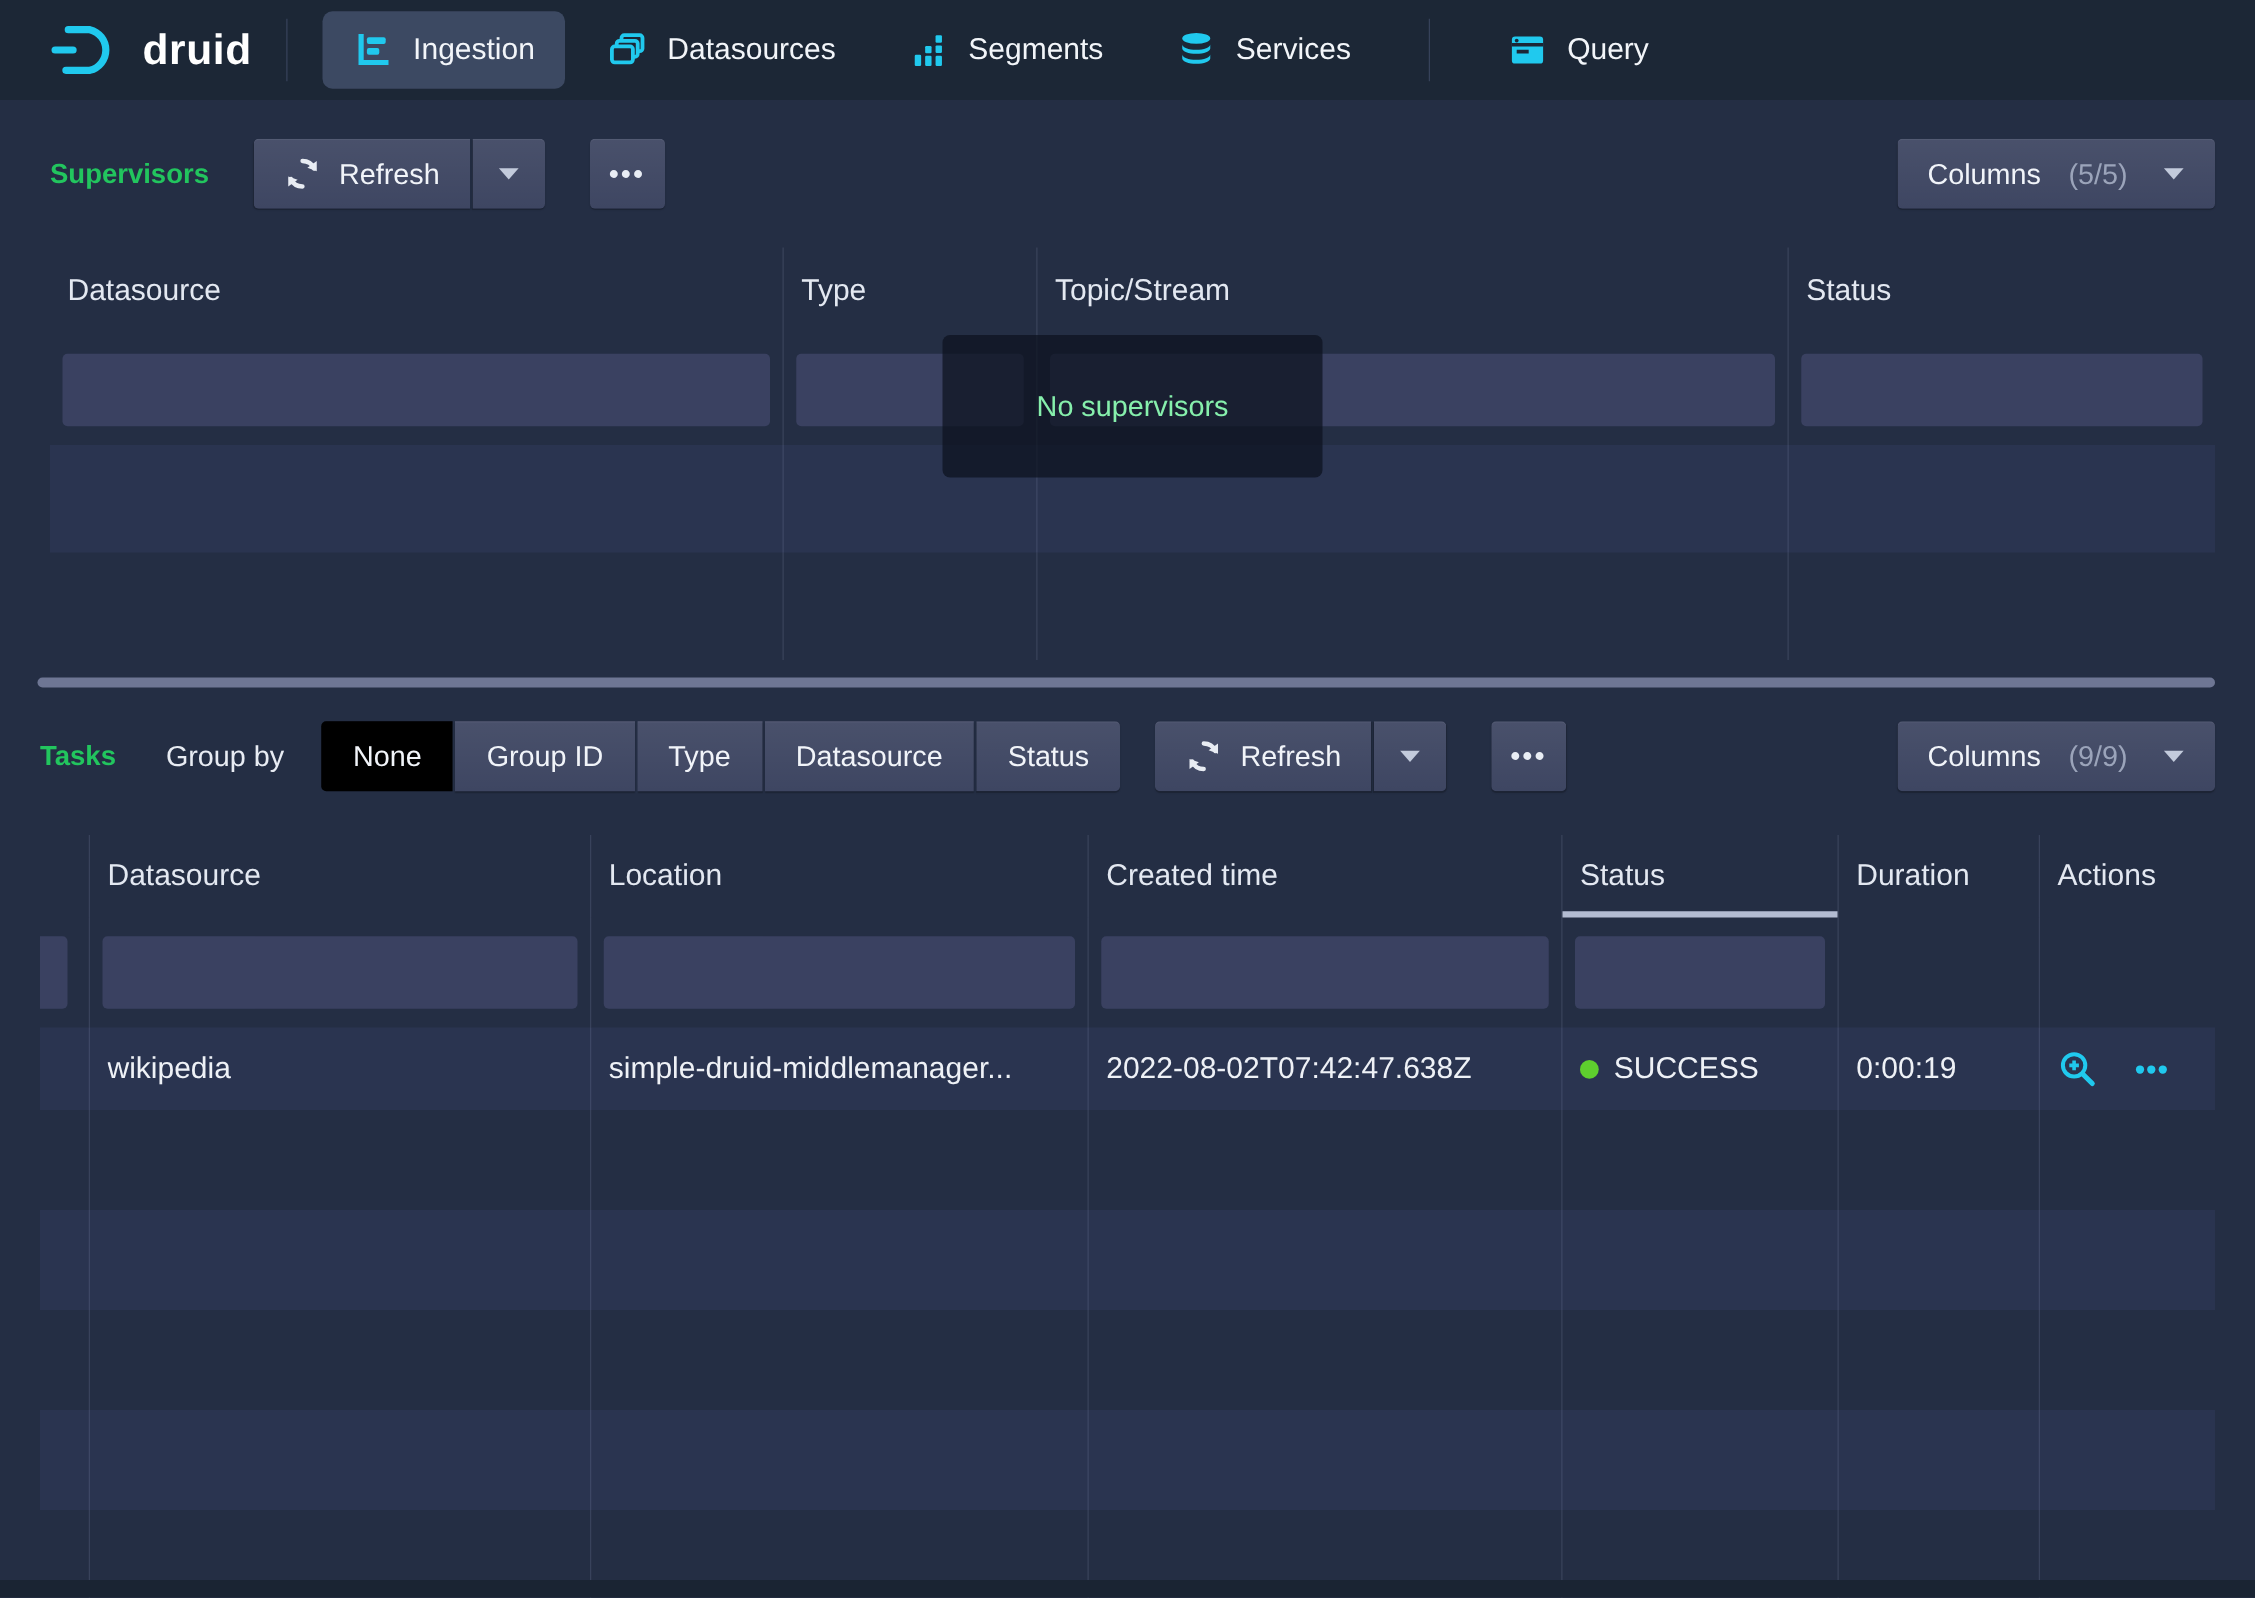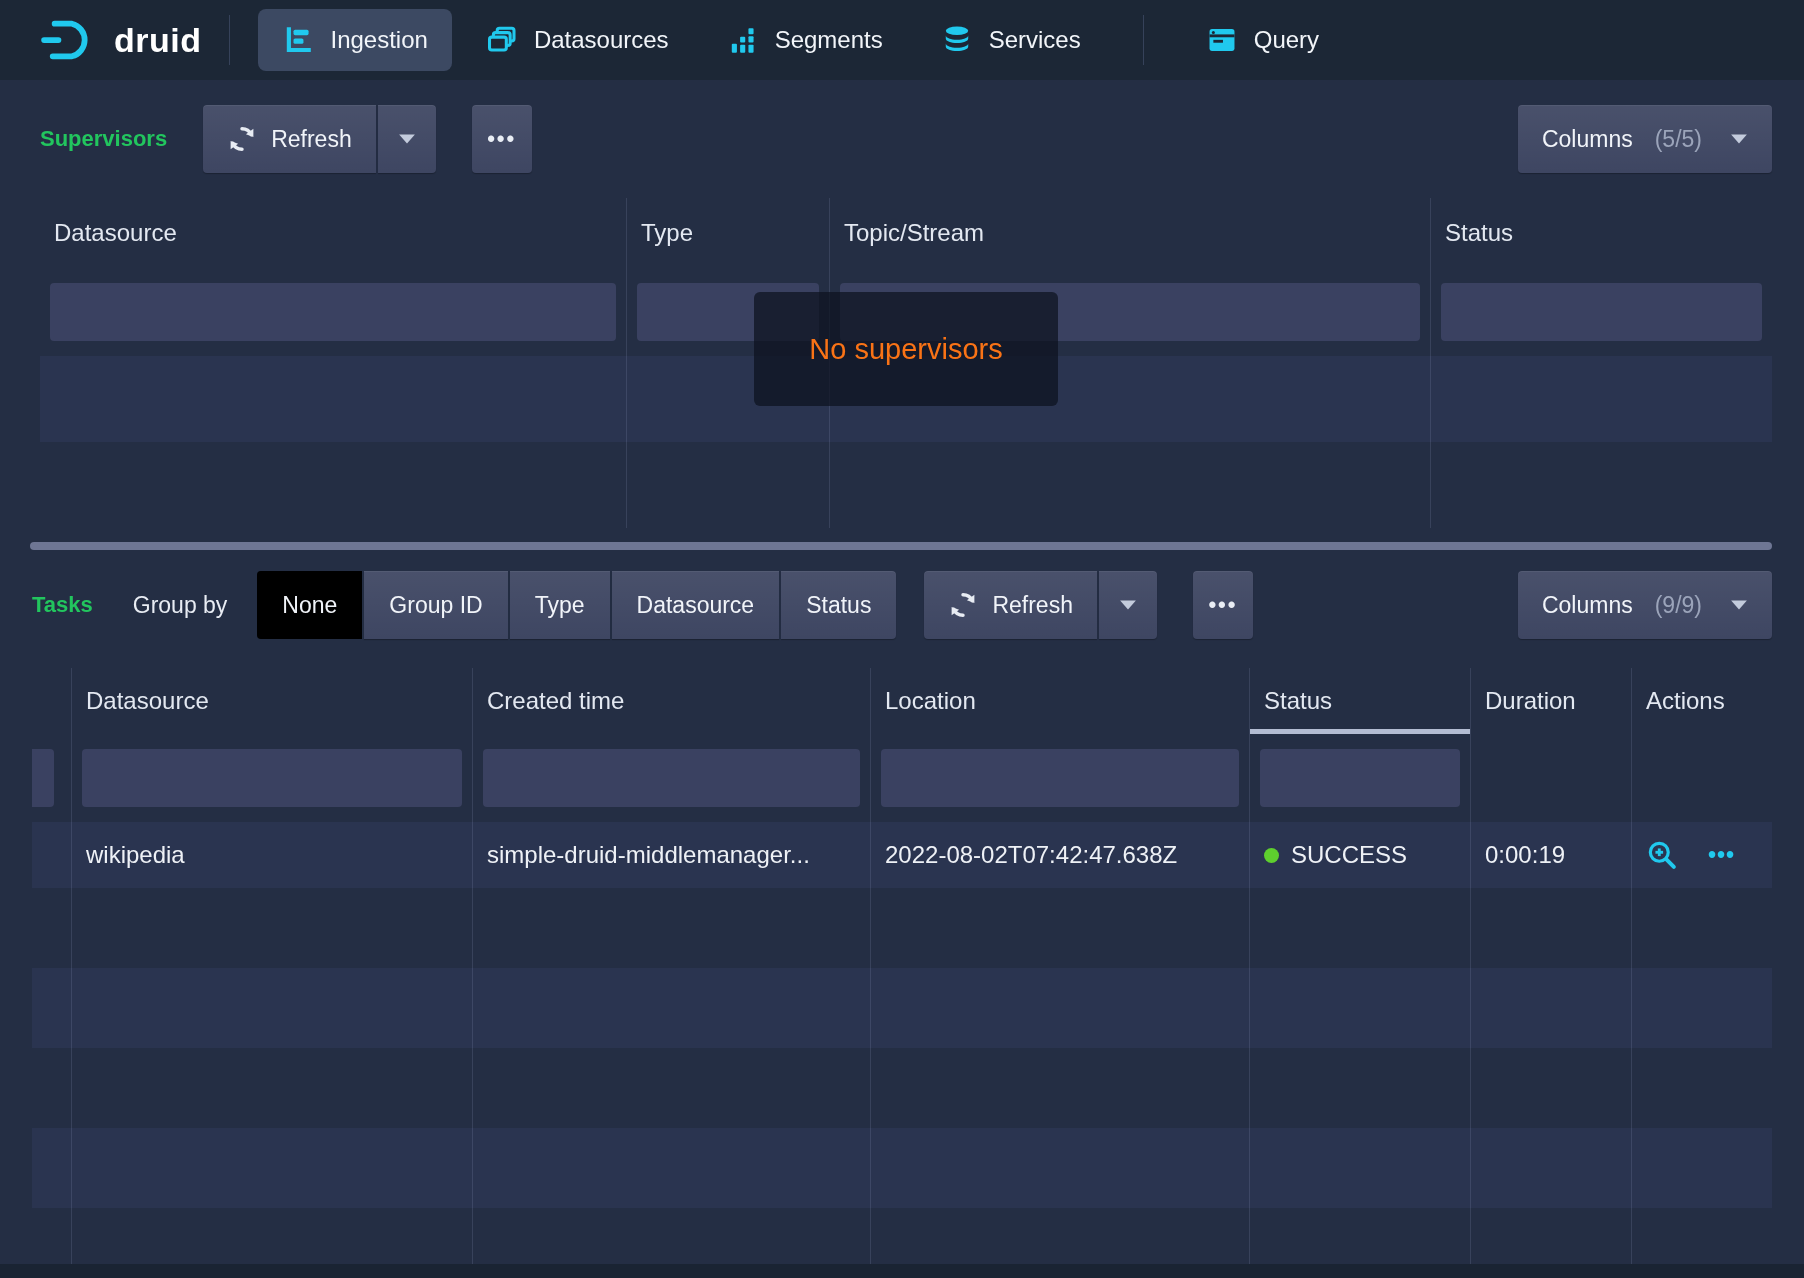--- a/index.html
+++ b/index.html
@@ -28,21 +28,21 @@
   .nav-items{display:flex;align-items:center;gap:10px;}
   .nav-item{display:flex;align-items:center;gap:16px;font-size:24px;color:#f2f5f9;padding:15px 24px;border-radius:8px;cursor:pointer;white-space:nowrap;}
   .nav-item.active{background:#3c4962;}
   .nav-icon{display:flex;align-items:center;color:var(--accent,#20c9ee);}
   
   .toolbar{display:flex;align-items:center;margin:30px 32px 0 40px;height:58px;}
   .section-title{font-size:22px;font-weight:700;color:#22c55e;margin:0 36px 0 0;white-space:nowrap;}
   .btn{
     background:var(--button_bg,#3e4662);
     background-image:linear-gradient(rgba(255,255,255,.06),rgba(255,255,255,0));
-    border:none;border-radius:4px;height:68px;font-size:23px;color:#f1f4f9;
+    border:none;border-radius:4px;height:56px;font-size:23px;color:#f1f4f9;
     display:inline-flex;align-items:center;gap:14px;padding:0 24px;cursor:pointer;
     font-family:inherit;box-shadow:inset 0 1px 0 rgba(255,255,255,.06),0 1px 1px rgba(0,0,0,.25);
     white-space:nowrap;
   }
   .btn-group{display:flex;gap:2px;}
   .btn-group .btn-main{border-radius:4px 0 0 4px;}
   .btn-caret{border-radius:0 4px 4px 0;width:58px;padding:0;justify-content:center;}
   .btn-more{width:60px;padding:0;justify-content:center;margin-left:36px;}
   .dots{font-size:22px;letter-spacing:2px;color:#e9edf4;font-weight:700;}
   .spacer{flex:1;}
@@ -77,24 +77,24 @@
   .trow.data-row{height:66px;}
   .trow.sup-empty{height:86px;}
   .stripe{background:var(--stripe,#2a3450);}
   .truncate{overflow:hidden;text-overflow:ellipsis;white-space:nowrap;display:block;}
   .status-dot{display:inline-block;width:15px;height:15px;border-radius:50%;background:var(--success,#5ecf2e);margin-right:12px;flex:0 0 auto;}
   .actions-cell{gap:30px;color:var(--accent,#20c9ee);}
   .action-dots{font-size:23px;letter-spacing:1px;font-weight:700;color:var(--accent,#20c9ee);cursor:pointer;}
   .zoom-btn{display:flex;align-items:center;cursor:pointer;color:var(--accent,#20c9ee);}
   
   .no-data{
-    position:absolute;left:50%;transform:translateX(-50%);top:94px;
+    position:absolute;left:50%;transform:translateX(-50%);top:70px;
     width:304px;height:114px;background:rgba(13,18,30,.72);border-radius:6px;
     display:flex;align-items:center;justify-content:center;
-    font-size:29px;color:#f97316;z-index:3;
+    font-size:23px;color:#86efac;z-index:3;
   }
   
   .hscroll{margin:14px 32px 0 30px;height:8px;border-radius:4px;background:#6e7694;cursor:pointer;}
   .tasks-toolbar{margin:26px 32px 0 32px;}
   .bottom-strip{position:absolute;left:0;right:0;bottom:0;height:14px;background:#1a2433;}
 </style>
 </head>
 <body>
 
 <div class="app">
@@ -309,22 +309,22 @@
               <path d="M1 1 l7 8 7-8z" fill="#c3cbdc"></path>
             </svg>
         </span>
       </button>
     </div>
 
     <div class="table task-table">
       <div class="thead grid-task">
         <div class="cell"></div>
         <div class="cell">Datasource</div>
+        <div class="cell">Location</div>
         <div class="cell">Created time</div>
-        <div class="cell">Location</div>
         <div class="cell sorted">Status</div>
         <div class="cell">Duration</div>
         <div class="cell">Actions</div>
       </div>
 
       <div class="filter-row grid-task">
         <div class="cell no-pad">
             <input class="sliver-input" style="">
           </div>
         <div class="cell">

